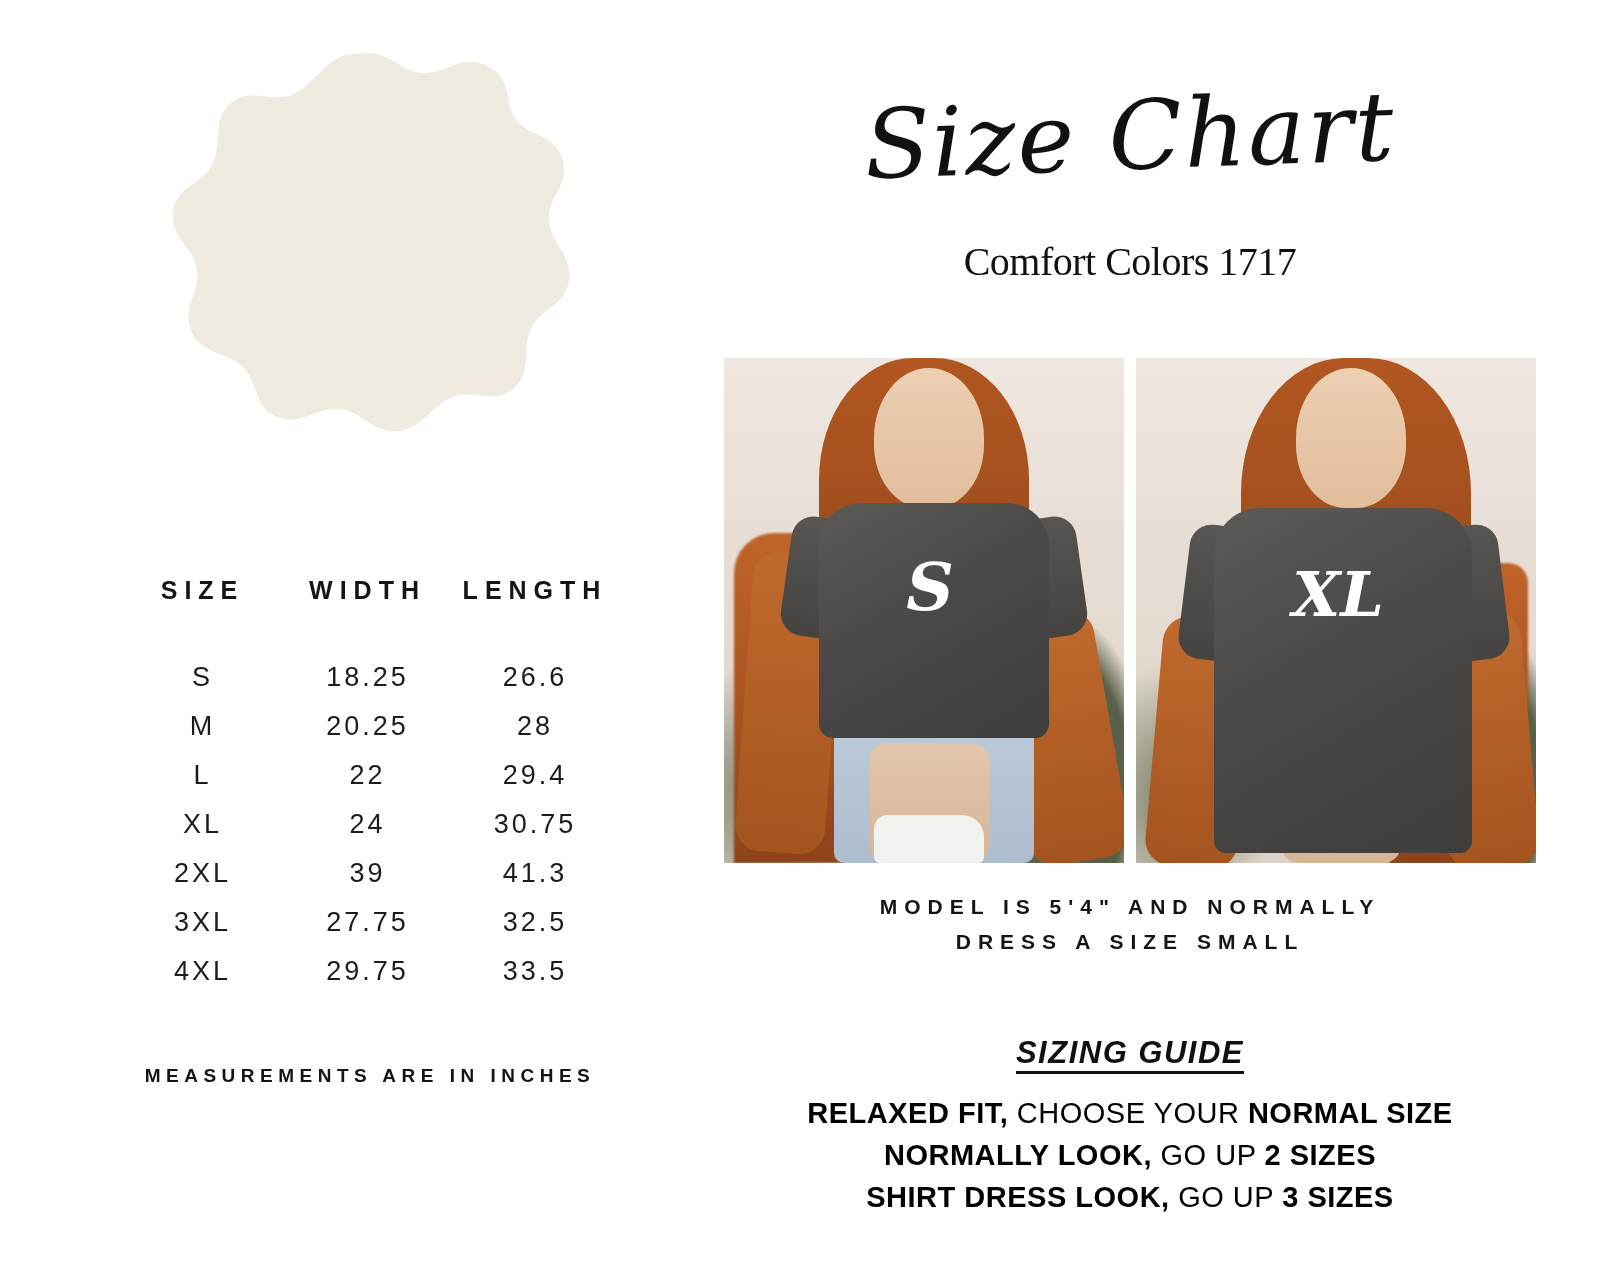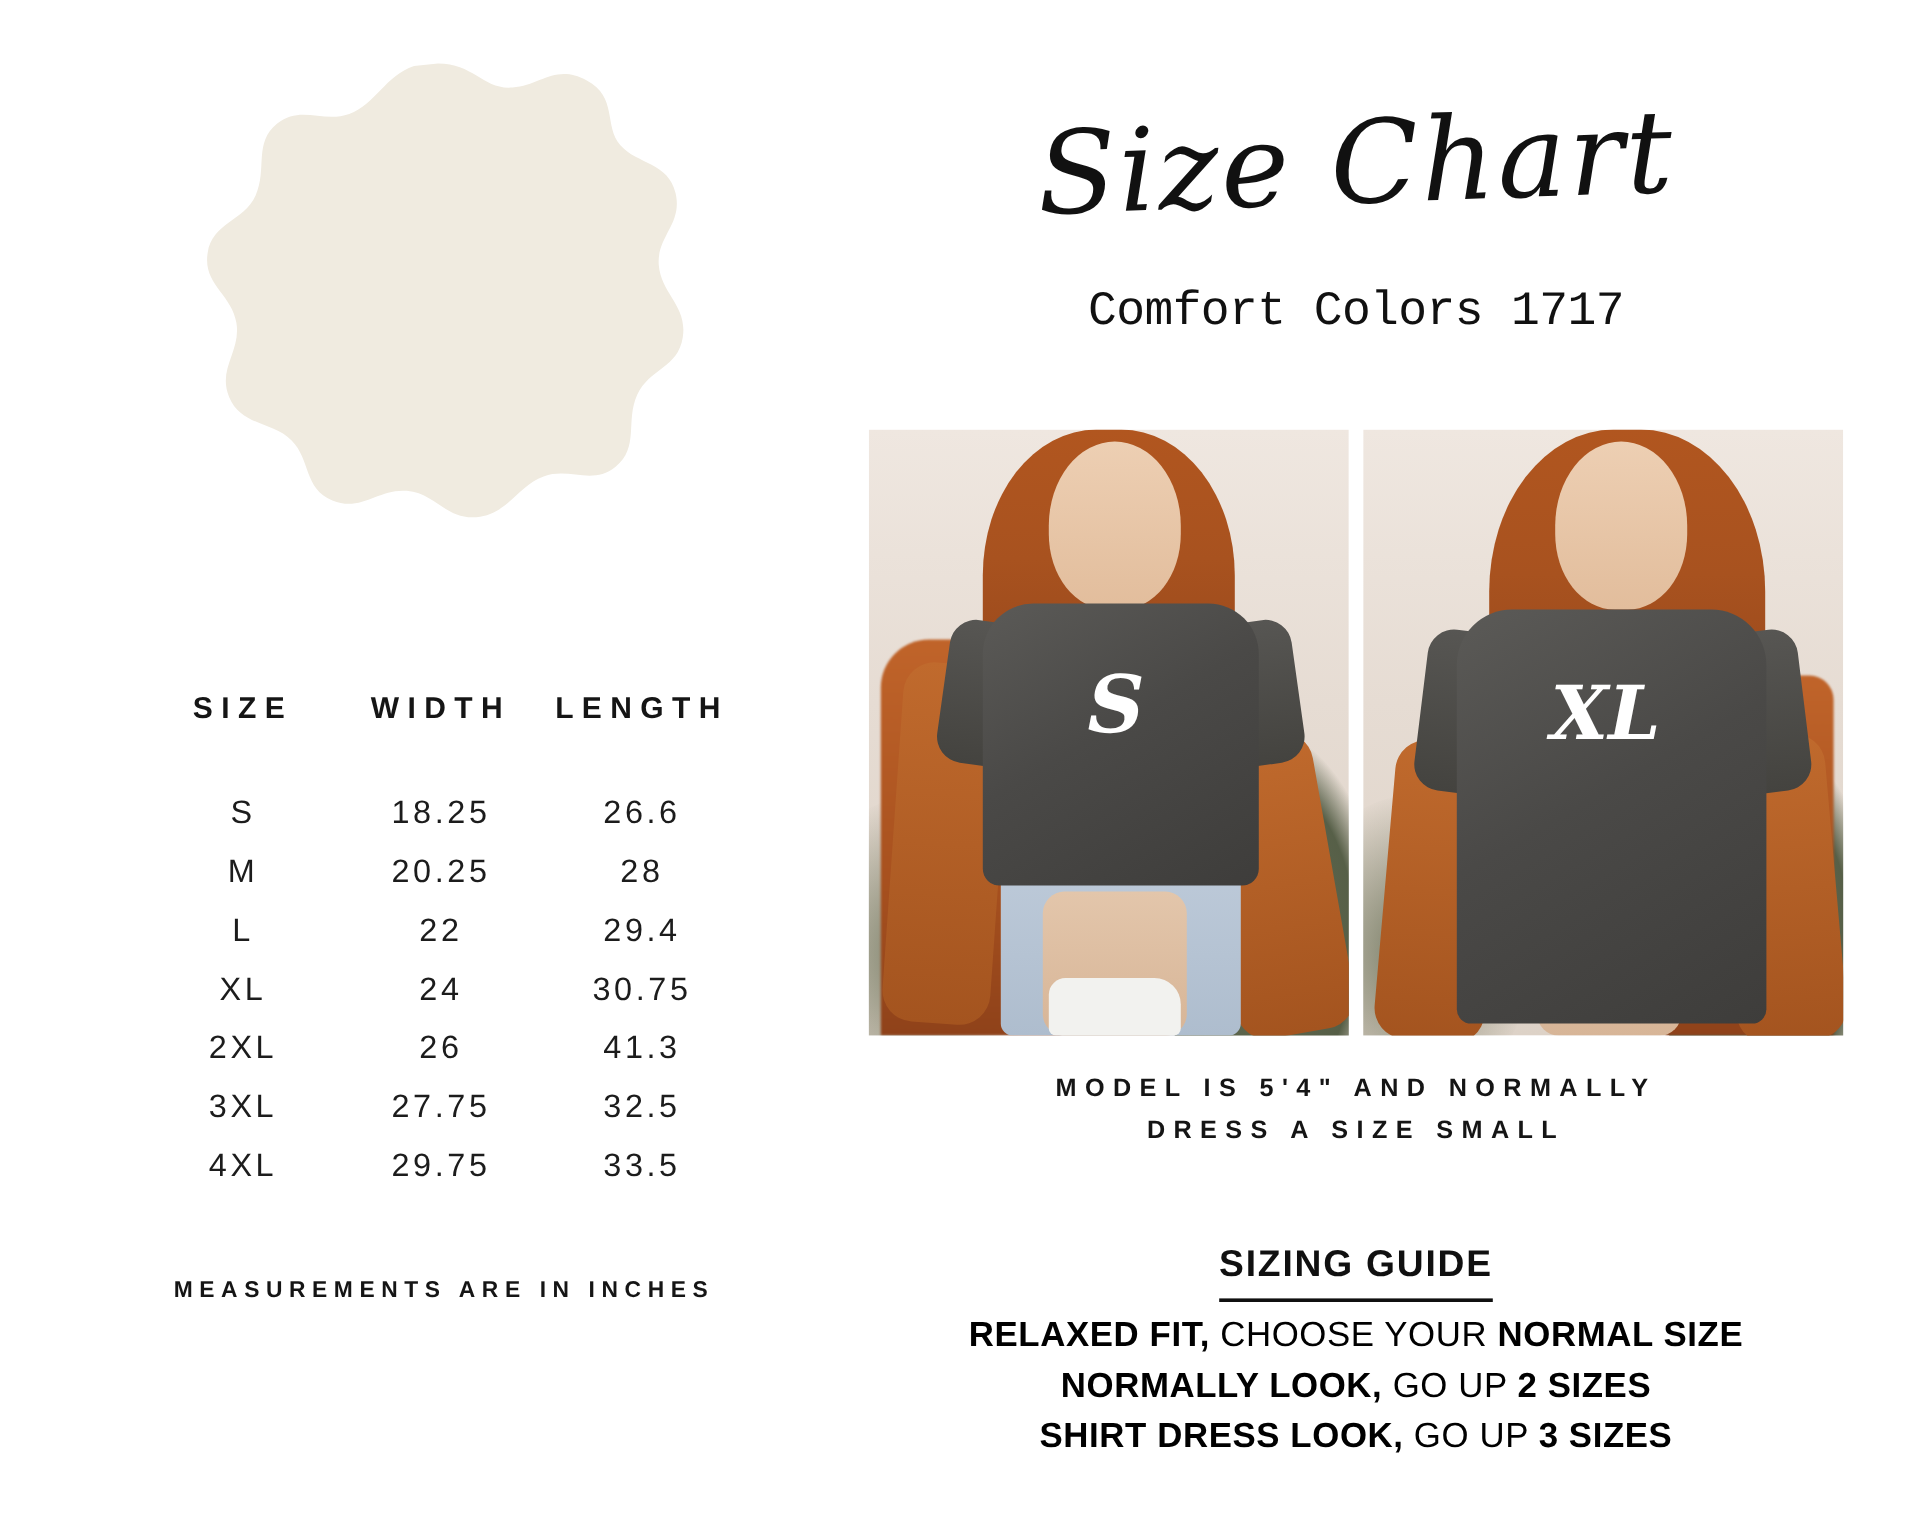--- a/index.html
+++ b/index.html
@@ -100,21 +100,21 @@
     letter-spacing: 2px;
     color: #111;
     transform: rotate(-2deg);
   }
   .title-sub {
     position: absolute;
     top: 238px;
     left: 0;
     width: 940px;
     text-align: center;
-    font-family: Liberation Mono, monospace;
+    font-family: Liberation Serif, serif;
     font-size: 40px;
     letter-spacing: -0.5px;
     color: #111;
   }
 
   .photos {
     position: absolute;
     top: 358px;
     left: 0;
     width: 940px;
@@ -277,21 +277,22 @@
     left: 0;
     width: 940px;
     text-align: center;
     font-weight: 700;
     font-size: 31px;
     letter-spacing: 1.5px;
     color: #101010;
   }
   .guide-title span {
     border-bottom: 3px solid #101010;
-    padding-bottom: 12px;
+    padding-bottom: 1px;
+    font-style: italic;
   }
   .guide-lines {
     position: absolute;
     top: 1092px;
     left: 0;
     width: 940px;
     text-align: center;
   }
   .guide-line {
     font-size: 29px;
@@ -345,21 +346,21 @@
           <td>22</td>
           <td>29.4</td>
         </tr>
         <tr>
           <td>XL</td>
           <td>24</td>
           <td>30.75</td>
         </tr>
         <tr>
           <td>2XL</td>
-          <td>26</td>
+          <td>39</td>
           <td>41.3</td>
         </tr>
         <tr>
           <td>3XL</td>
           <td>27.75</td>
           <td>32.5</td>
         </tr>
         <tr>
           <td>4XL</td>
           <td>29.75</td>

